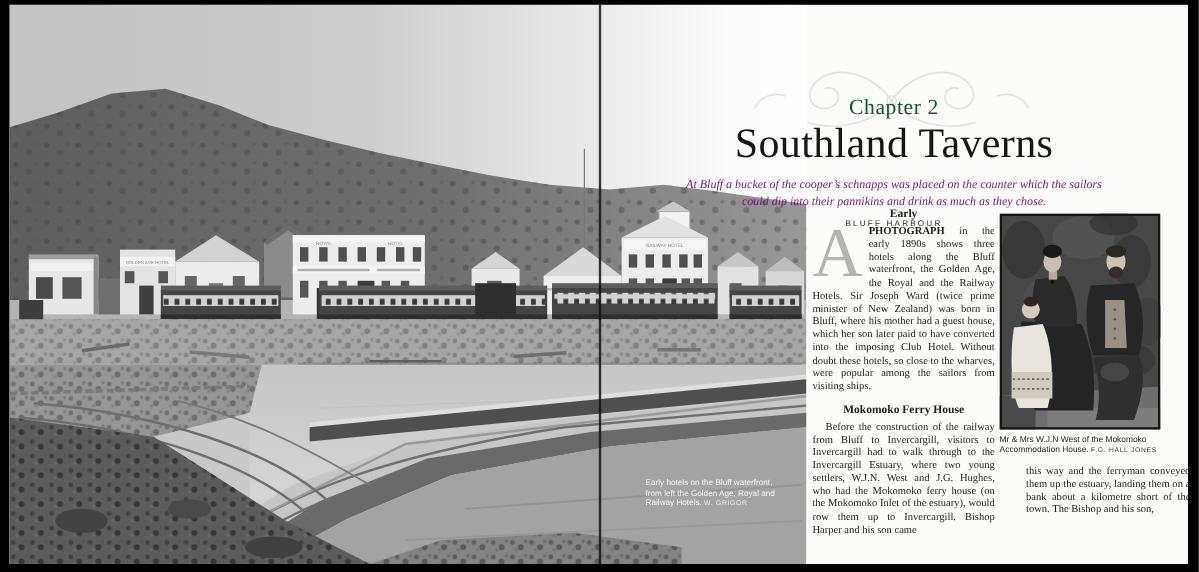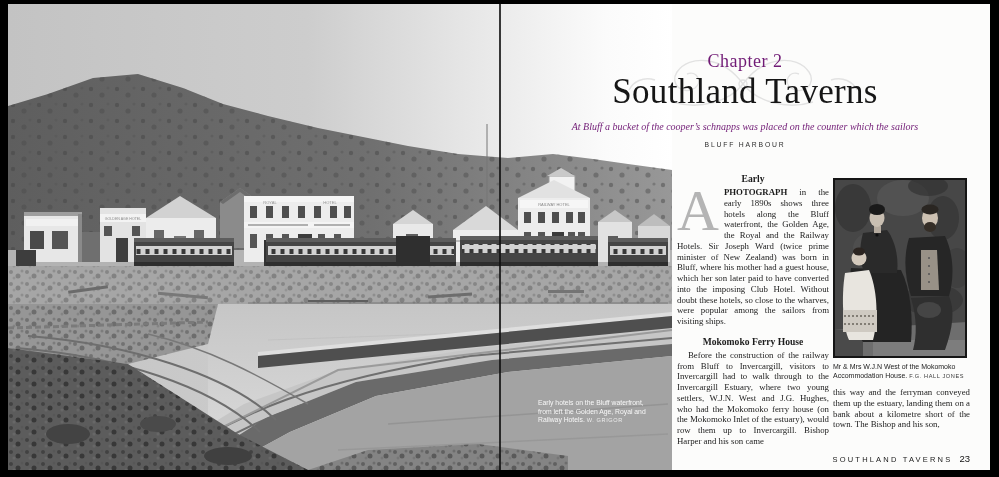--- a/index.html
+++ b/index.html
@@ -4,26 +4,26 @@
 <style>
   html,body{margin:0;padding:0;}
   body{width:999px;height:477px;background:#000;position:relative;overflow:hidden;
        font-family:"Liberation Serif",serif;color:#1c1c1c;}
   .spread{position:absolute;left:8px;top:4px;width:982px;height:466px;background:#fcfcfb;}
   .photo-left{position:absolute;left:0;top:0;width:664px;height:466px;z-index:1;}
   .photo-left svg{display:block;width:100%;height:100%;}
   .gutter{position:absolute;left:491px;top:0;width:2px;height:466px;background:rgba(15,15,15,.82);z-index:6;}
   .chapter-header{position:absolute;left:502px;top:46px;width:470px;text-align:center;z-index:4;}
   .ornament{position:absolute;left:595px;top:36px;width:280px;height:88px;z-index:3;opacity:.75;}
-  .kicker{font-size:18px;line-height:22px;letter-spacing:.5px;color:#701a75;}
+  .kicker{font-size:18px;line-height:22px;letter-spacing:.5px;color:#14532d;margin-top:28px;}
   .title{font-size:35px;line-height:38px;margin-top:1px;color:#161616;letter-spacing:.3px;}
   .epigraph{font-style:italic;font-size:10px;line-height:13.8px;margin-top:9px;color:#701a75;}
   .epigraph-src{font-size:6.8px;letter-spacing:1.8px;margin-top:7px;color:#2d2d2d;font-family:"Liberation Sans",sans-serif;}
   .col1{position:absolute;left:669px;top:169px;width:152px;z-index:4;}
-  .col2p{position:absolute;left:825px;top:383px;width:137px;z-index:4;}
+  .col2p{position:absolute;left:847px;top:383px;width:137px;z-index:4;}
   .sec-h{font-size:9.6px;font-weight:bold;line-height:11px;margin:0 0 3px 0;text-align:center;}
   .sec-h.center{text-align:center;}
   .sec-h.mt{margin-top:9px;}
   p.body{font-size:8.8px;line-height:10.75px;text-align:justify;margin:0;}
   p.body.indent{text-indent:11px;}
   .dropcap{float:left;font-size:58px;line-height:46px;height:44px;color:#b4b4b4;margin:1px 5px 0 0;}
   .leadword{font-weight:bold;}
   .portrait{position:absolute;left:825px;top:174px;width:134px;height:180px;z-index:4;}
   .portrait svg{display:block;width:100%;height:100%;}
   .cap2{position:absolute;left:825px;top:359px;width:142px;z-index:4;
@@ -255,20 +255,21 @@
       <path d="M52,40 C40,36 30,42 26,50"></path>
       <path d="M228,40 C240,36 250,42 254,50"></path>
     </g>
   </svg>
 
   <div class="chapter-header">
     <div class="kicker">Chapter 2</div>
     <div class="title">Southland Taverns</div>
     <div class="epigraph">
       <span>At Bluff a bucket of the cooper’s schnapps was placed on the counter which the sailors</span><br>
+      <span>could dip into their pannikins and drink as much as they chose.</span>
     </div>
     <div class="epigraph-src">BLUFF HARBOUR</div>
   </div>
 
   <div class="col1">
     <div class="sec-h center">Early</div>
     <p class="body"><span class="dropcap">A</span><span class="leadword">PHOTOGRAPH</span><span> in the early 1890s shows three hotels along the Bluff waterfront, the Golden Age, the Royal and the Railway Hotels. Sir Joseph Ward (twice prime minister of New Zealand) was born in Bluff, where his mother had a guest house, which her son later paid to have converted into the imposing Club Hotel. Without doubt these hotels, so close to the wharves, were popular among the sailors from visiting ships.</span></p>
     <div class="sec-h mt">Mokomoko Ferry House</div>
     <p class="body indent">Before the construction of the railway from Bluff to Invercargill, visitors to Invercargill had to walk through to the Invercargill Estuary, where two young settlers, W.J.N. West and J.G. Hughes, who had the Mokomoko ferry house (on the Mokomoko Inlet of the estuary), would row them up to Invercargill. Bishop Harper and his son came</p>
   </div>
@@ -320,17 +321,14 @@
       <rect x="1" y="1" width="132" height="178" fill="none" stroke="#151515" stroke-width="2"></rect>
     </svg>
   </div>
 
   <div class="cap2">
     <span>Mr &amp; Mrs W.J.N West of the Mokomoko Accommodation House. </span><span class="credit">F.G. HALL JONES</span>
   </div>
 
   <p class="body col2p">this way and the ferryman conveyed them up the estuary, landing them on a bank about a kilometre short of the town. The Bishop and his son,</p>
 
-  <div class="footer">
-    <span class="ft">SOUTHLAND TAVERNS</span><span class="pn">23</span>
-  </div>
 
 </div>
 
 </body></html>

